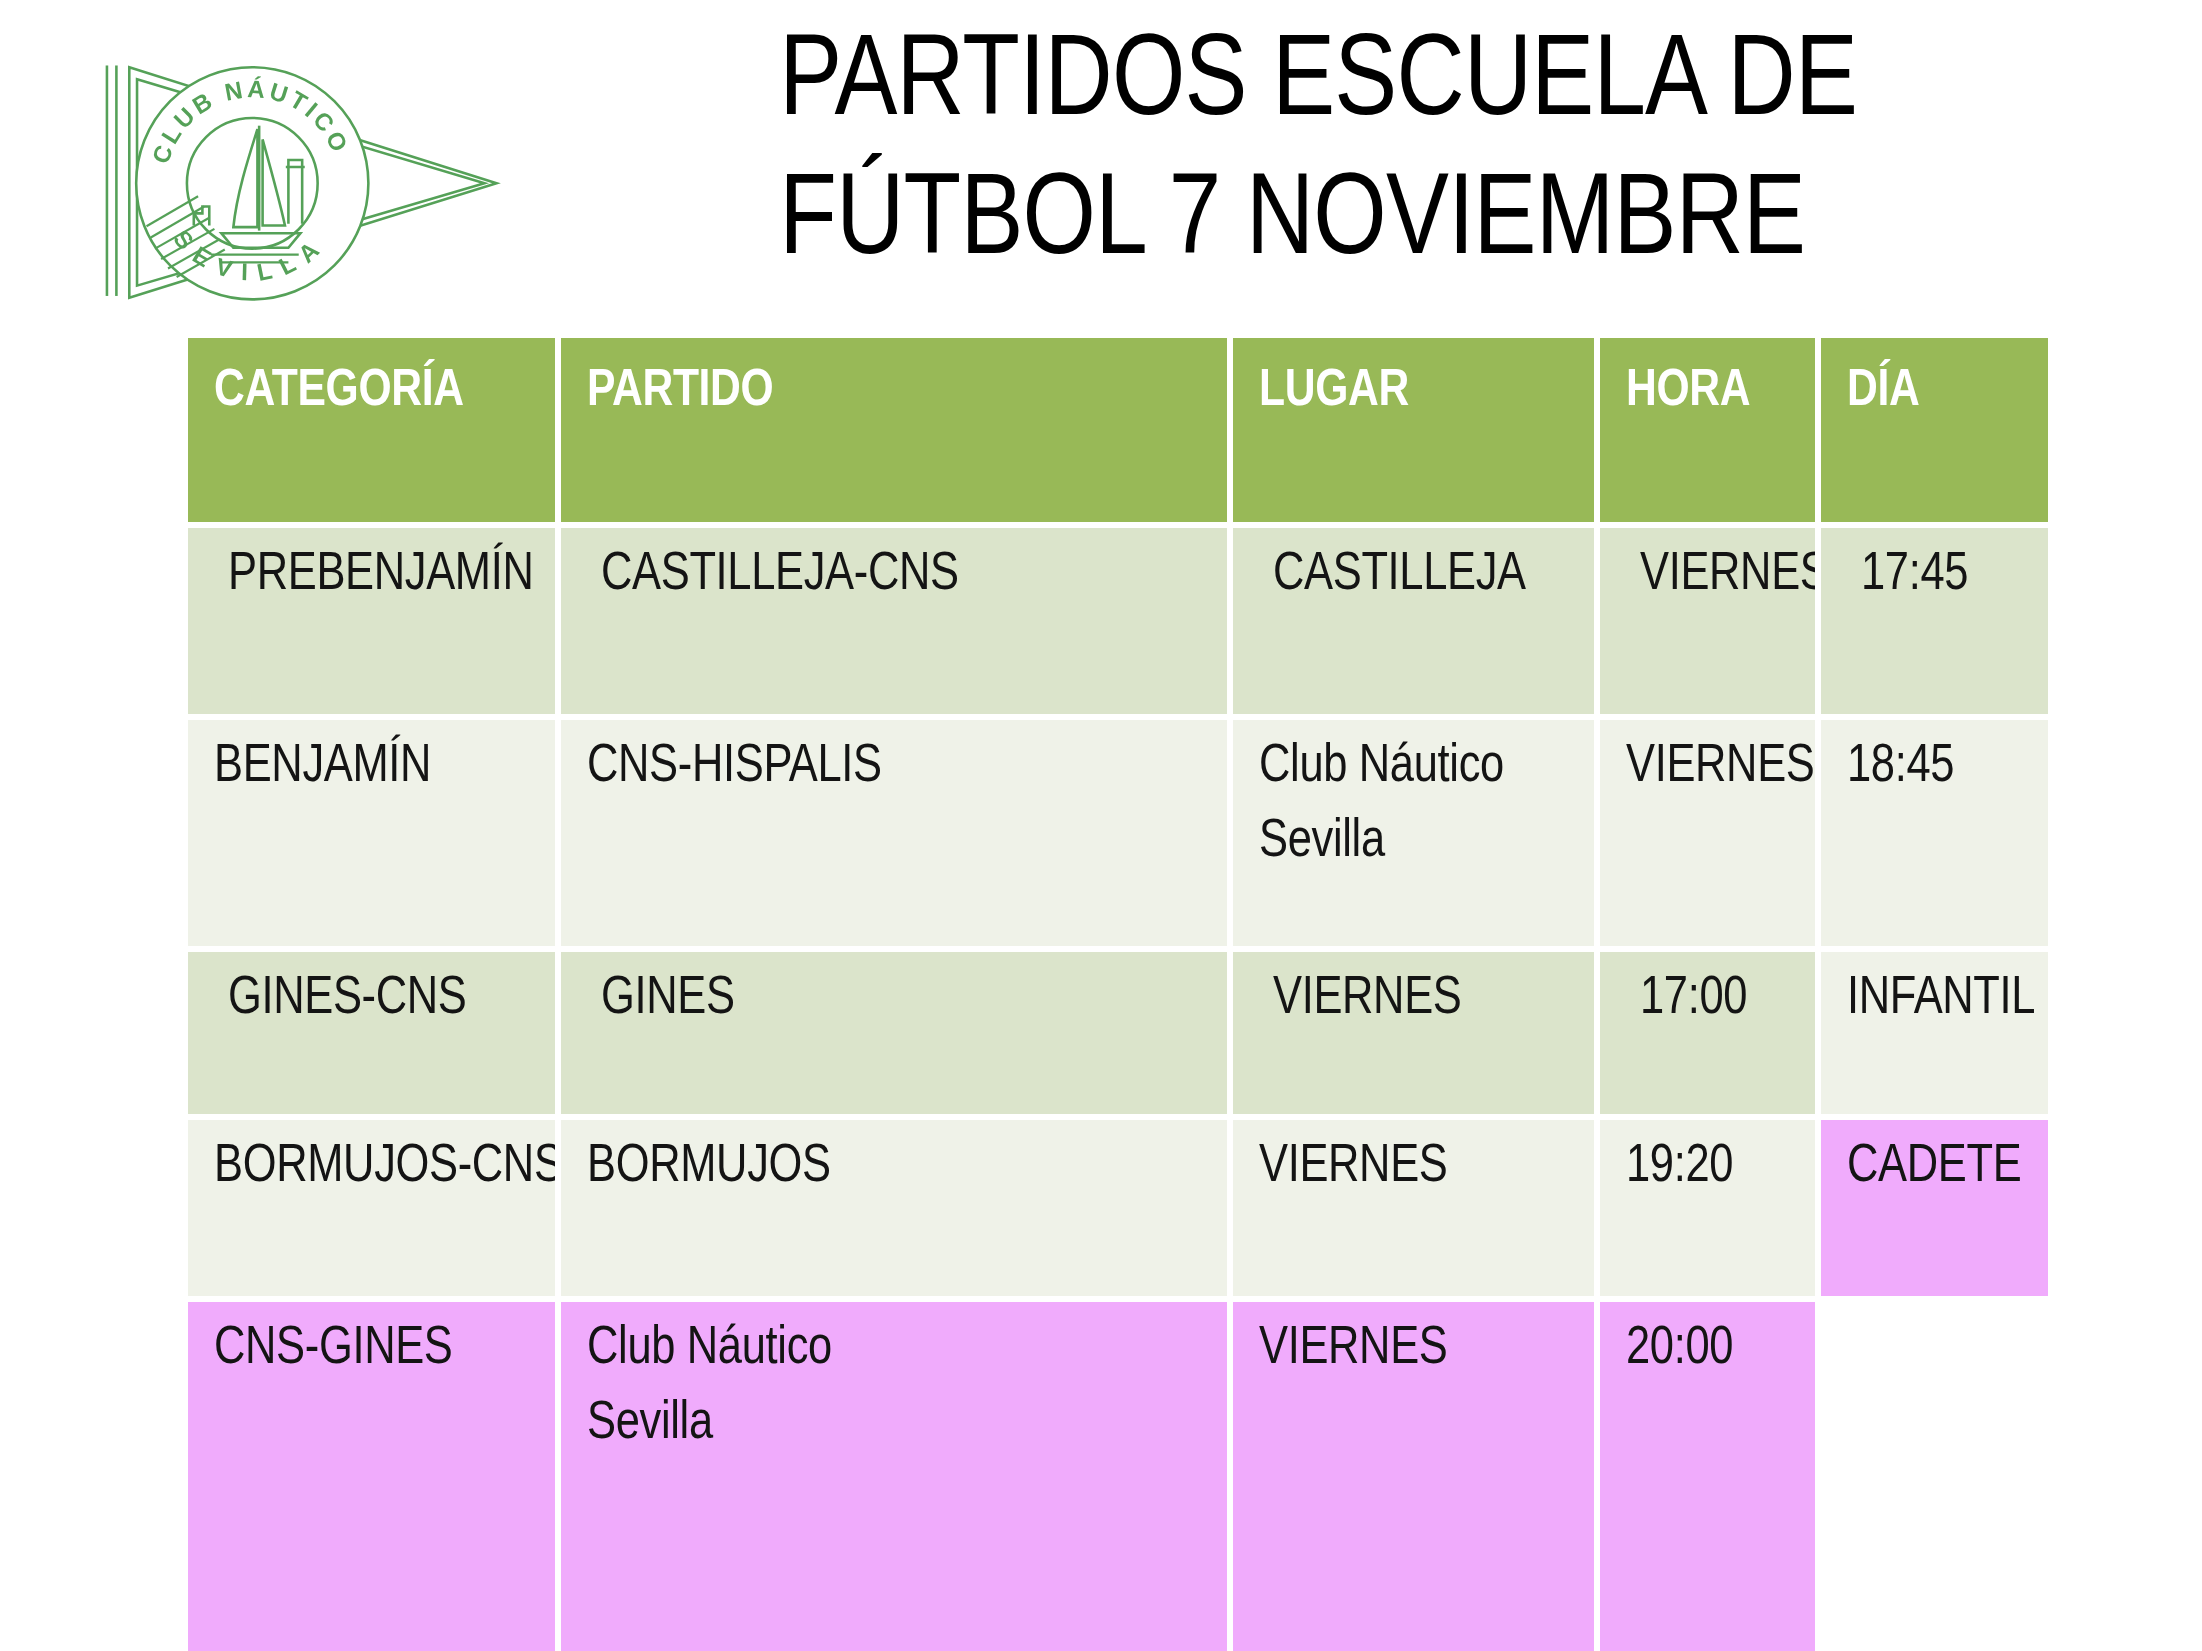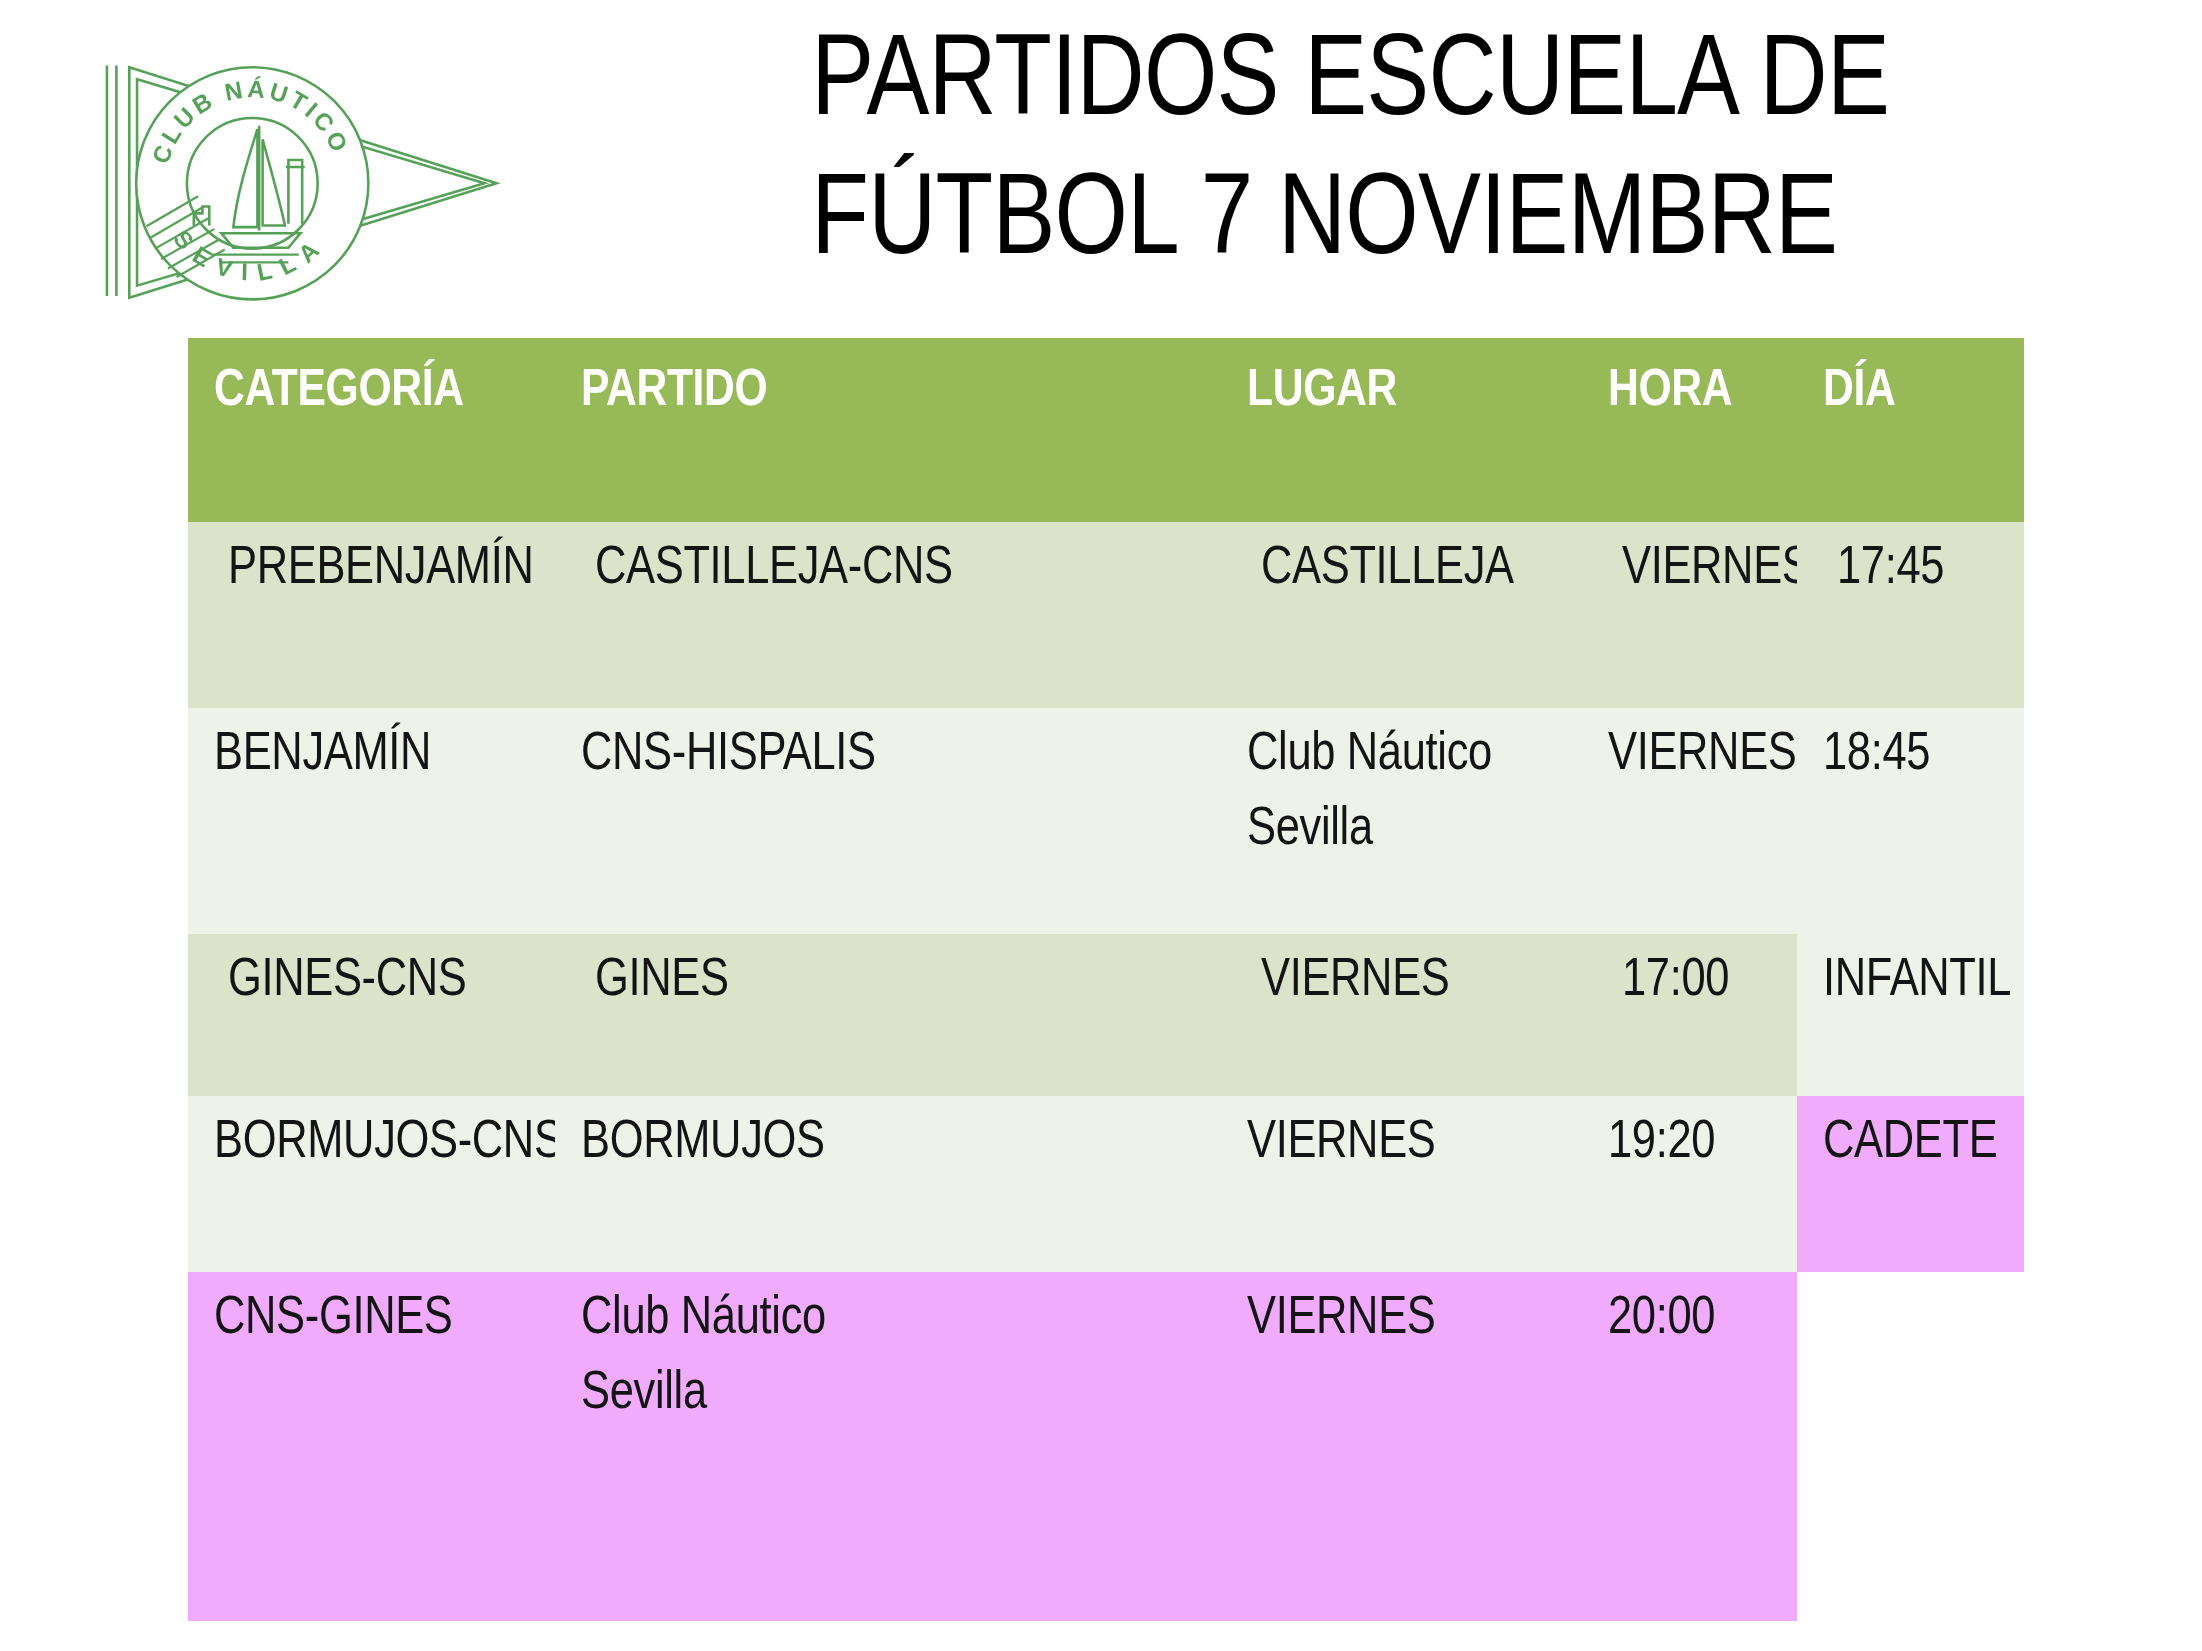--- a/index.html
+++ b/index.html
@@ -6,35 +6,36 @@
   #stage{
     position:relative;width:2203px;height:1652px;overflow:hidden;
     background:#ffffff;font-family:"Liberation Sans",sans-serif;
   }
 
   
   #logo{position:absolute;left:82px;top:50px;width:430px;height:258px;}
 
   
   #title{
-    position:absolute;left:706px;top:5.2px;width:1170px;
+    position:absolute;left:674px;top:5.2px;width:1170px;
     text-align:center;color:#000000;
   }
   #title .tl{
     display:block;font-size:115px;line-height:139px;font-weight:400;
     white-space:nowrap;letter-spacing:-0.9px;
     transform:scaleX(0.82);transform-origin:50% 0;
   }
 
   
   #tbl{
     position:absolute;left:188px;top:338px;
     display:grid;
     grid-template-columns:367px 666px 361px 215px 227px;
     grid-template-rows:184px 186px 226px 162px 176px 349px;
+    gap:6px;
   }
   .cell{
     padding:5.2px 6.9px 0 26px;
     color:#141414;overflow:hidden;
   }
   .cell .t{
     display:inline-block;font-size:53px;line-height:75px;
     letter-spacing:-0.4px;white-space:nowrap;
     transform:scaleX(0.82);transform-origin:0 0;
   }

